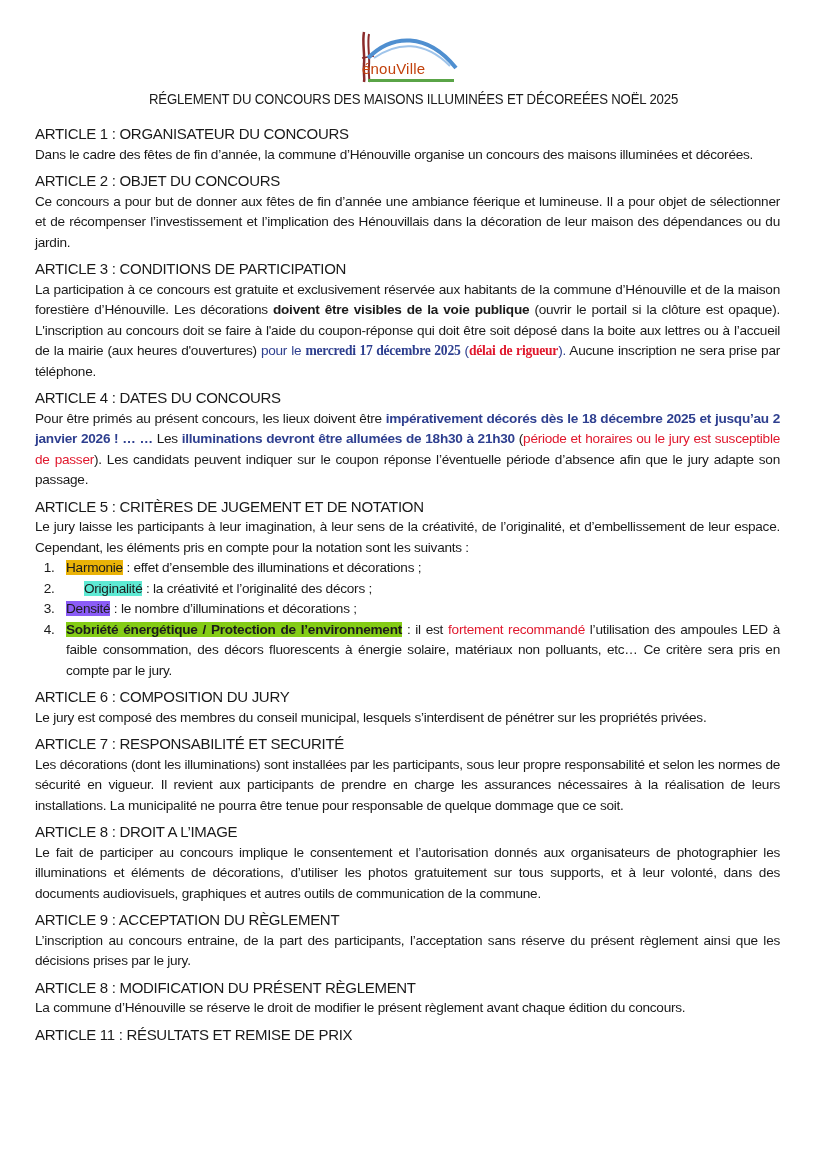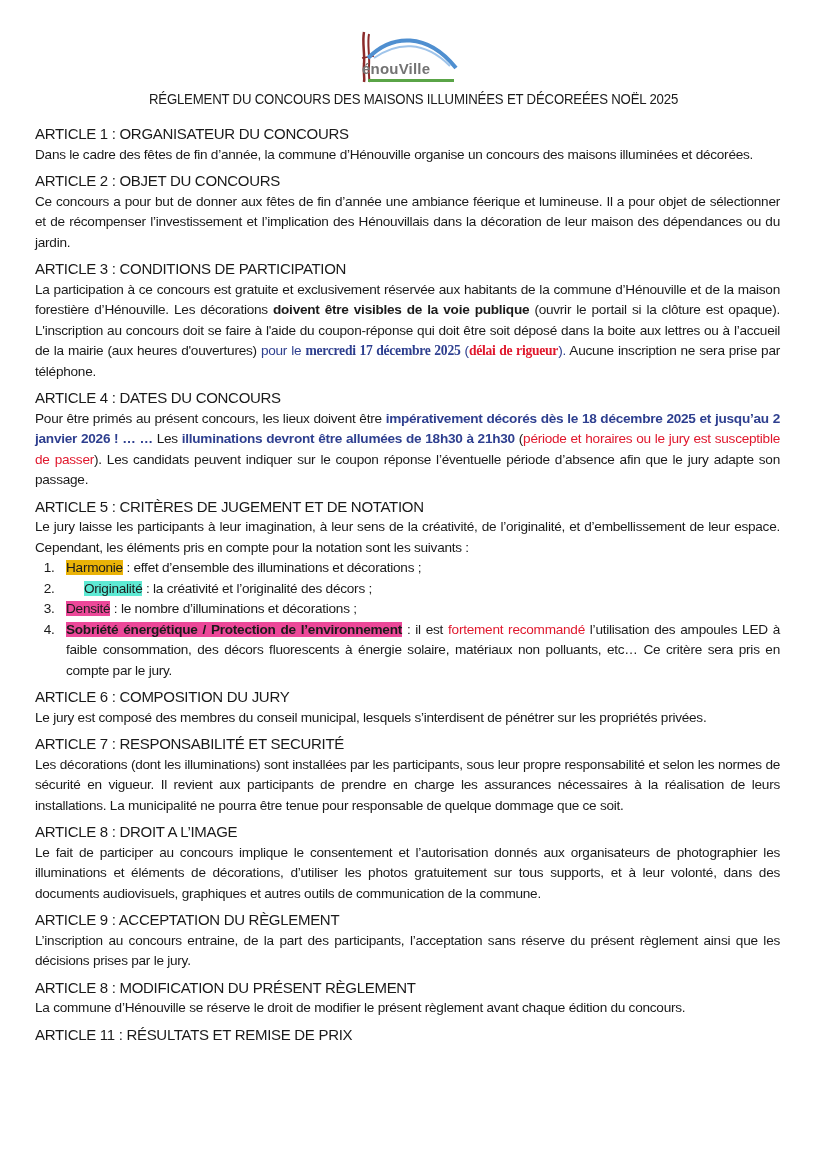--- a/index.html
+++ b/index.html
@@ -5,21 +5,21 @@
   html, body { margin: 0; padding: 0; background: #ffffff; }
   body {
     width: 827px; height: 1169px; overflow: hidden; position: relative;
     font-family: "Liberation Sans Narrow", "Liberation Sans", sans-serif;
     color: #1a1a1a;
   }
   .page { position: absolute; left: 0; top: 0; width: 827px; height: 1169px; }
   .logo { position: absolute; left: 352px; top: 28px; width: 110px; height: 56px; }
   .logo-text {
     position: absolute; left: 362px; top: 60px; font-family: "Liberation Sans", sans-serif;
-    font-weight: bold; font-size: 15px; color: #737373; letter-spacing: 0.2px;
+    font-weight: normal; font-size: 15px; color: #c2410c; letter-spacing: 0.2px;
   }
   .logo-underline { position: absolute; left: 368px; top: 79px; width: 86px; height: 3px; background: #5aa447; }
   .title {
     position: absolute; left: 0; width: 827px; top: 91px; text-align: center;
     font-size: 14.2px; letter-spacing: -0.2px; color: #1a1a1a;
     font-family: "Liberation Sans", sans-serif; transform: scaleX(0.93); transform-origin: center;
   }
   .content {
     position: absolute; left: 35px; top: 124px; width: 745px;
     font-family: "Liberation Sans", sans-serif; font-size: 13.6px; line-height: 20.5px;
@@ -28,22 +28,22 @@
   .art-h { font-size: 15px; letter-spacing: -0.3px; }
   .para { text-align: justify; letter-spacing: -0.25px; }
   .b { font-weight: bold; }
   .blue { color: #2e3f8f; }
   .red { color: #e0182d; }
   .serif-b { font-family: "Liberation Serif", serif; font-weight: bold; }
   ol.crit { margin: 0; padding-left: 23px; }
   ol.crit li { padding-left: 8px; text-align: justify; letter-spacing: -0.25px; }
   .hl-red { background: #eab308; }
   .hl-yellow { background: #5eead4; margin-left: 18px; }
-  .hl-blue { background: #ec4899; }
-  .hl-green { background: #ec4899; }
+  .hl-blue { background: #8b5cf6; }
+  .hl-green { background: #84cc16; }
 </style>
 </head>
 <body>
 
 <div class="page">
 
   <div class="logo">
     <svg width="110" height="56" viewBox="0 0 110 56">
       <path d="M12 4 C10 14 13 26 12 36 C11 44 13 50 12 54" stroke="#8b2a2a" stroke-width="2.5" fill="none"></path>
       <path d="M17 6 C15 16 18 28 17 38 C16 46 18 50 17 54" stroke="#8b2a2a" stroke-width="2" fill="none"></path>

